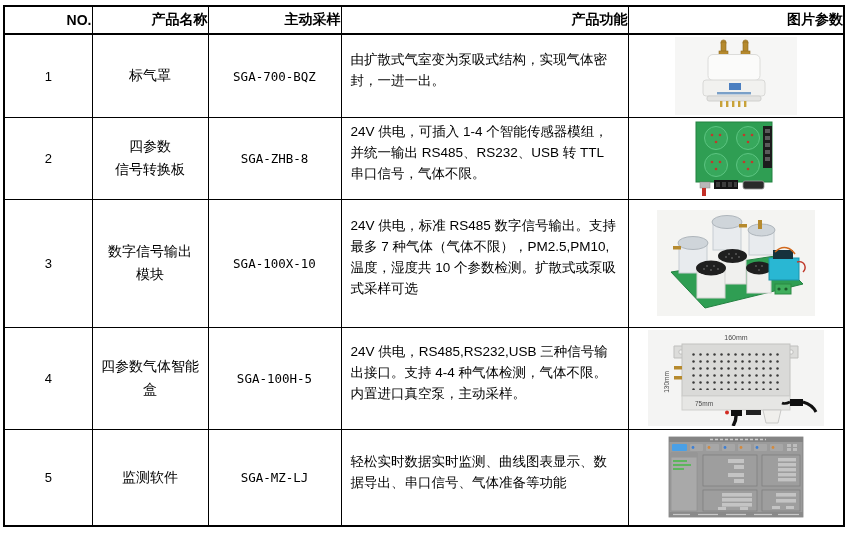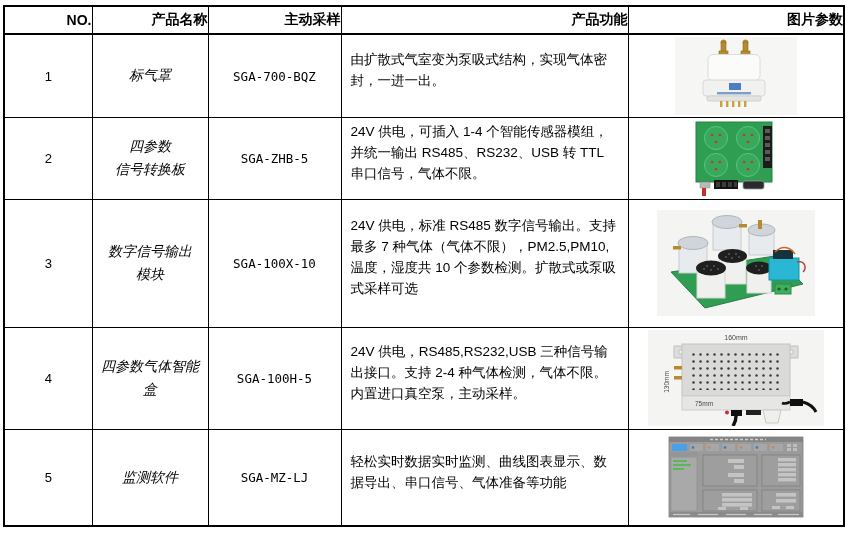--- a/index.html
+++ b/index.html
@@ -43,21 +43,20 @@
   tr.r4 td { height: 97px; }
   td.c-no {
     text-align: center; vertical-align: middle;
     font-size: 13px;
   }
   td.c-name {
     text-align: center; vertical-align: middle;
     font-size: 14px; line-height: 1.65;
     white-space: pre-line;
     padding: 0 6px;
-    font-style: italic;
   }
   td.c-model {
     text-align: center; vertical-align: middle;
     font-family: "DejaVu Sans Mono", "Liberation Mono", monospace;
     font-size: 12.5px;
     margin-top: 28px;
   }
   td.c-func {
     text-align: left; vertical-align: middle;
     font-size: 13.5px; line-height: 1.55;
@@ -132,21 +131,21 @@
               </g>
             </svg>
           </figure>
         </td>
       </tr>
 
       <tr class="r1">
         <td class="c-no">2</td>
         <td class="c-name">四参数
 信号转换板</td>
-        <td class="c-model">SGA-ZHB-5</td>
+        <td class="c-model">SGA-ZHB-8</td>
         <td class="c-func">24V 供电，可插入 1-4 个智能传感器模组，并统一输出 RS485、RS232、USB 转 TTL 串口信号，气体不限。</td>
         <td class="c-img">
           <figure class="photo">
             <svg width="115" height="76" viewBox="0 0 115 76">
               <rect width="115" height="76" fill="#ffffff"></rect>
               <rect x="18" y="2" width="76" height="60" fill="#2f9e53" stroke="#238141"></rect>
               <g>
                 <circle cx="38" cy="18" r="11.5" fill="#37a85c" stroke="#5cc481" stroke-width="1"></circle>
                 <circle cx="70" cy="18" r="11.5" fill="#37a85c" stroke="#5cc481" stroke-width="1"></circle>
                 <circle cx="38" cy="45" r="11.5" fill="#37a85c" stroke="#5cc481" stroke-width="1"></circle>
@@ -246,21 +245,21 @@
             </svg>
           </figure>
         </td>
       </tr>
 
       <tr class="r3">
         <td class="c-no">4</td>
         <td class="c-name">四参数气体智能
 盒</td>
         <td class="c-model">SGA-100H-5</td>
-        <td class="c-func">24V 供电，RS485,RS232,USB 三种信号输出接口。支持 2-4 种气体检测，气体不限。内置进口真空泵，主动采样。</td>
+        <td class="c-func">24V 供电，RS485,RS232,USB 三种信号输出接口。支持 4-4 种气体检测，气体不限。内置进口真空泵，主动采样。</td>
         <td class="c-img">
           <figure class="photo">
             <svg width="176" height="96" viewBox="0 0 176 96">
               <defs>
                 <pattern id="holes" x="0" y="0" width="7" height="7" patternUnits="userSpaceOnUse">
                   <circle cx="3.5" cy="3.5" r="1.25" fill="#3b3b3b"></circle>
                 </pattern>
               </defs>
               <rect width="176" height="96" fill="#f4f4f3"></rect>
               <text class="dim-label" x="88" y="10" font-size="7" text-anchor="middle" fill="#4a4a4a">160mm</text>

